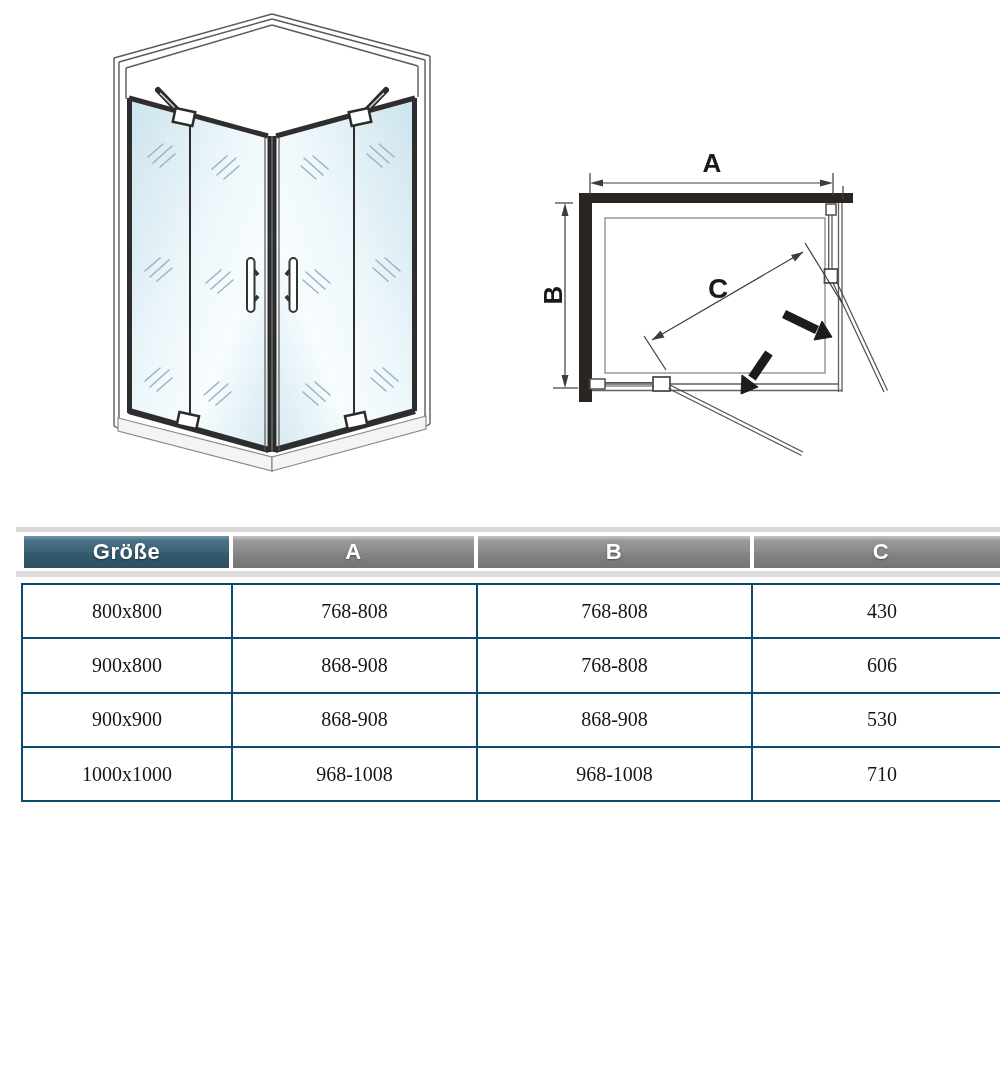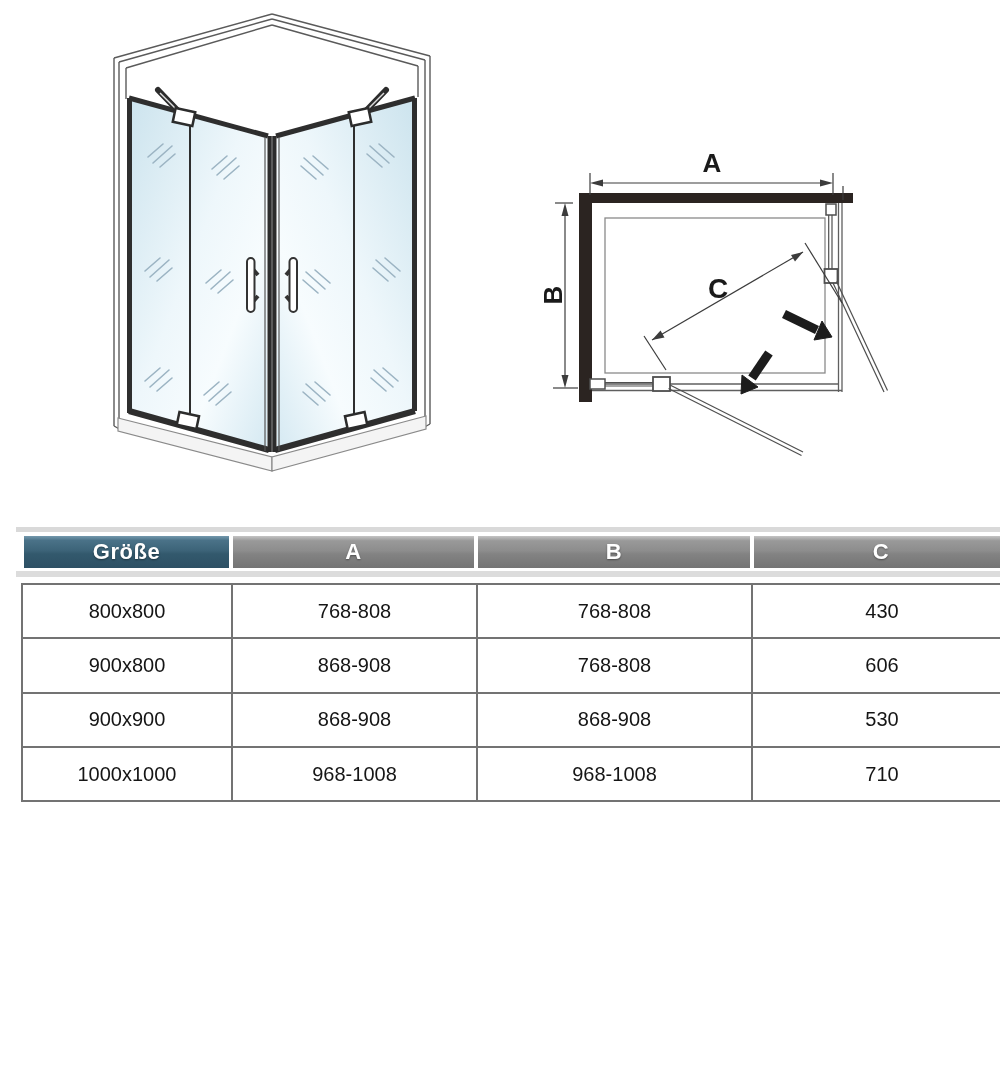--- a/index.html
+++ b/index.html
@@ -18,21 +18,21 @@
        text-shadow:0 1px 2px rgba(0,0,0,.4);}
   .hdr-size{left:8px;width:205px;
        background:linear-gradient(180deg,#7499ad 0%,#4a7288 14%,#3c6378 46%,#33596d 56%,#2d5064 100%);}
   .hdr-gray{background:linear-gradient(180deg,#c4c4c4 0%,#999999 15%,#8d8d8d 46%,#838383 56%,#747474 100%);}
   .hdr-a{left:217px;width:241px;}
   .hdr-b{left:462px;width:272px;}
   .hdr-c{left:738px;width:254px;}
 
   table.sizes{position:absolute;left:5px;top:56px;width:990px;border-collapse:collapse;
        table-layout:fixed;font-size:20px;color:#151515;border:2px solid #494949;}
-  table.sizes td{border:2px solid #737373;text-align:center;vertical-align:middle;padding:0;}
+  table.sizes td{border:2px solid #0c4a6e;text-align:center;vertical-align:middle;padding:0;font-family:Liberation Serif, serif;}
   table.sizes tr{height:54.3px;}
 </style>
 </head>
 <body>
 
 <div id="canvas">
 
   <svg style="left:90px;top:5px;width:380px;height:475px" viewBox="0 0 380 475">
     <defs>
       <linearGradient id="glassL" x1="0" y1="0" x2="1" y2="1">

